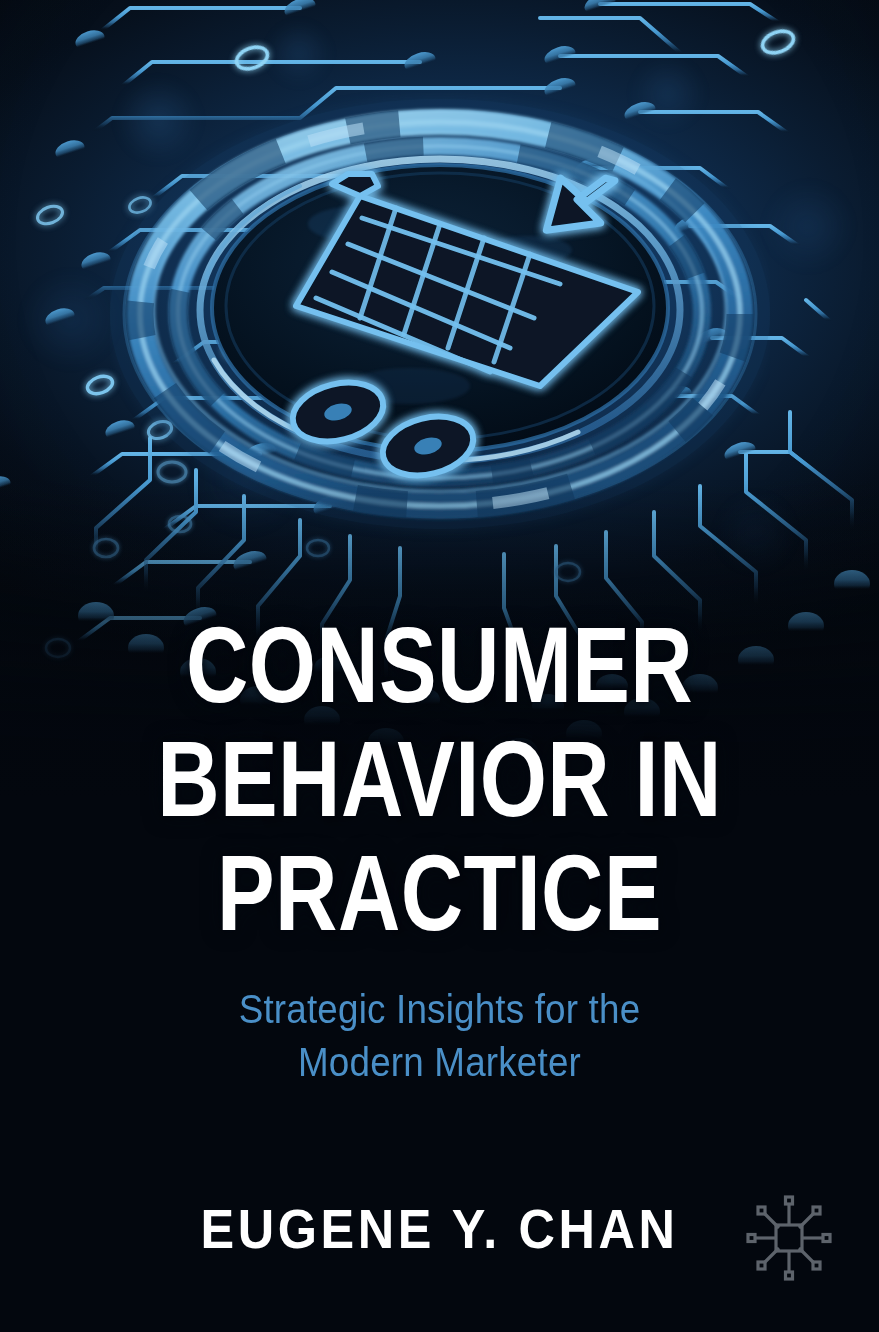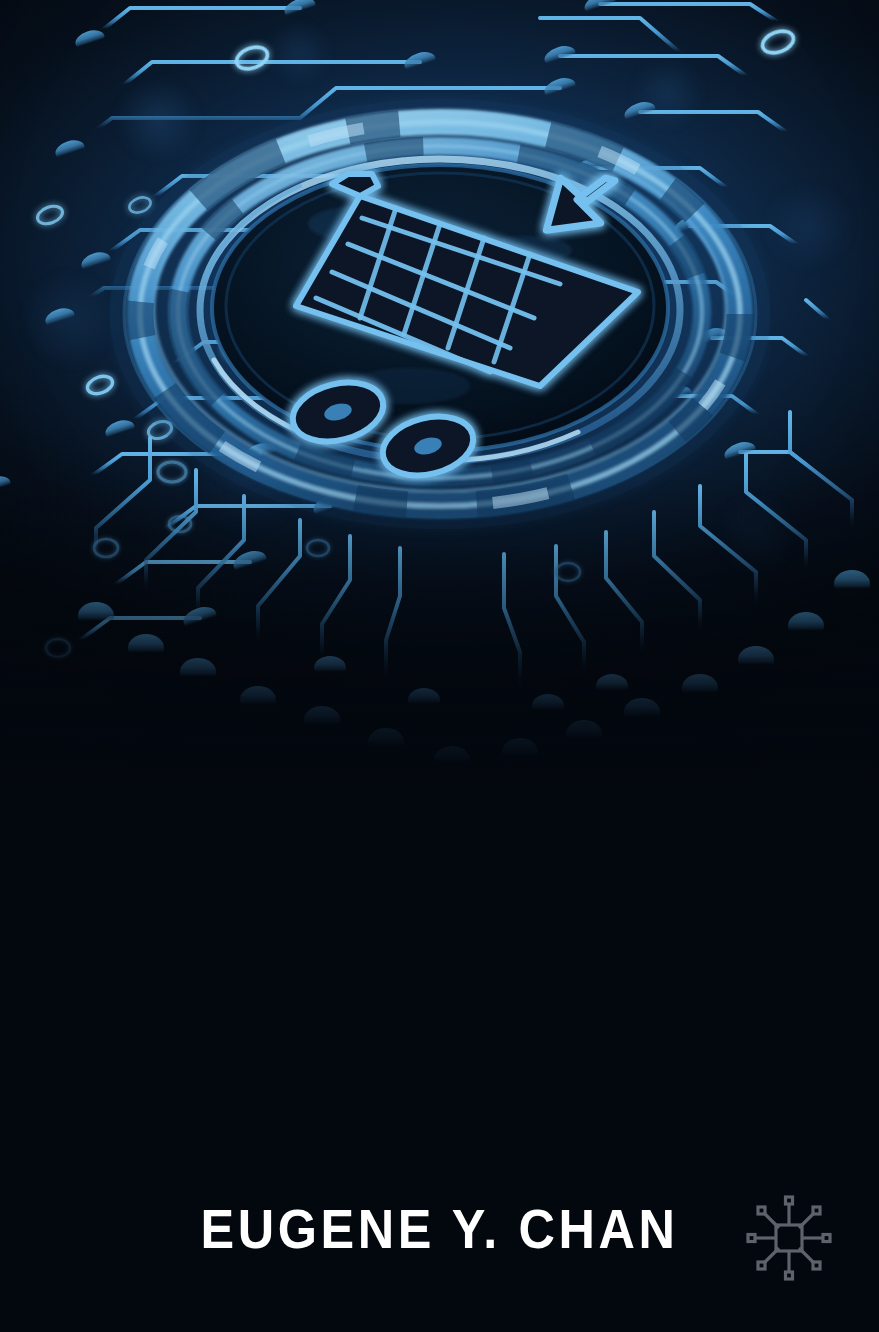--- a/index.html
+++ b/index.html
@@ -427,20 +427,29 @@
       </g>
     </g>
 
     <g filter="url(#cartGlow)">
       <path d="M498 200 L474 218 L452 198 L440 242 L486 236 L466 216 L490 198 Z" fill="#071626" stroke="#74c0ef" stroke-width="6" stroke-linejoin="round" transform="translate(-12 -8) scale(1.18) translate(-60 -30)"></path>
     </g>
   </svg>
 
   <div class="art-layer" id="bg-vignette"></div>
 
+  <div id="text-block">
+    <div class="title-line" id="title-line-1">CONSUMER</div>
+    <div class="title-line" id="title-line-2">BEHAVIOR IN</div>
+    <div class="title-line" id="title-line-3">PRACTICE</div>
+    <div id="subtitle">
+      <span>Strategic Insights for the</span>
+      <span>Modern Marketer</span>
+    </div>
+  </div>
 
   <div id="author-row">
     <div id="author-name">EUGENE Y. CHAN</div>
 
     <svg id="publisher-logo" viewBox="0 0 96 96">
       <g stroke="#5d636b" stroke-width="3.2" fill="none">
 
         <line x1="48" y1="36" x2="48" y2="14"></line>
         <line x1="48" y1="60" x2="48" y2="82"></line>
         <line x1="36" y1="48" x2="14" y2="48"></line>

